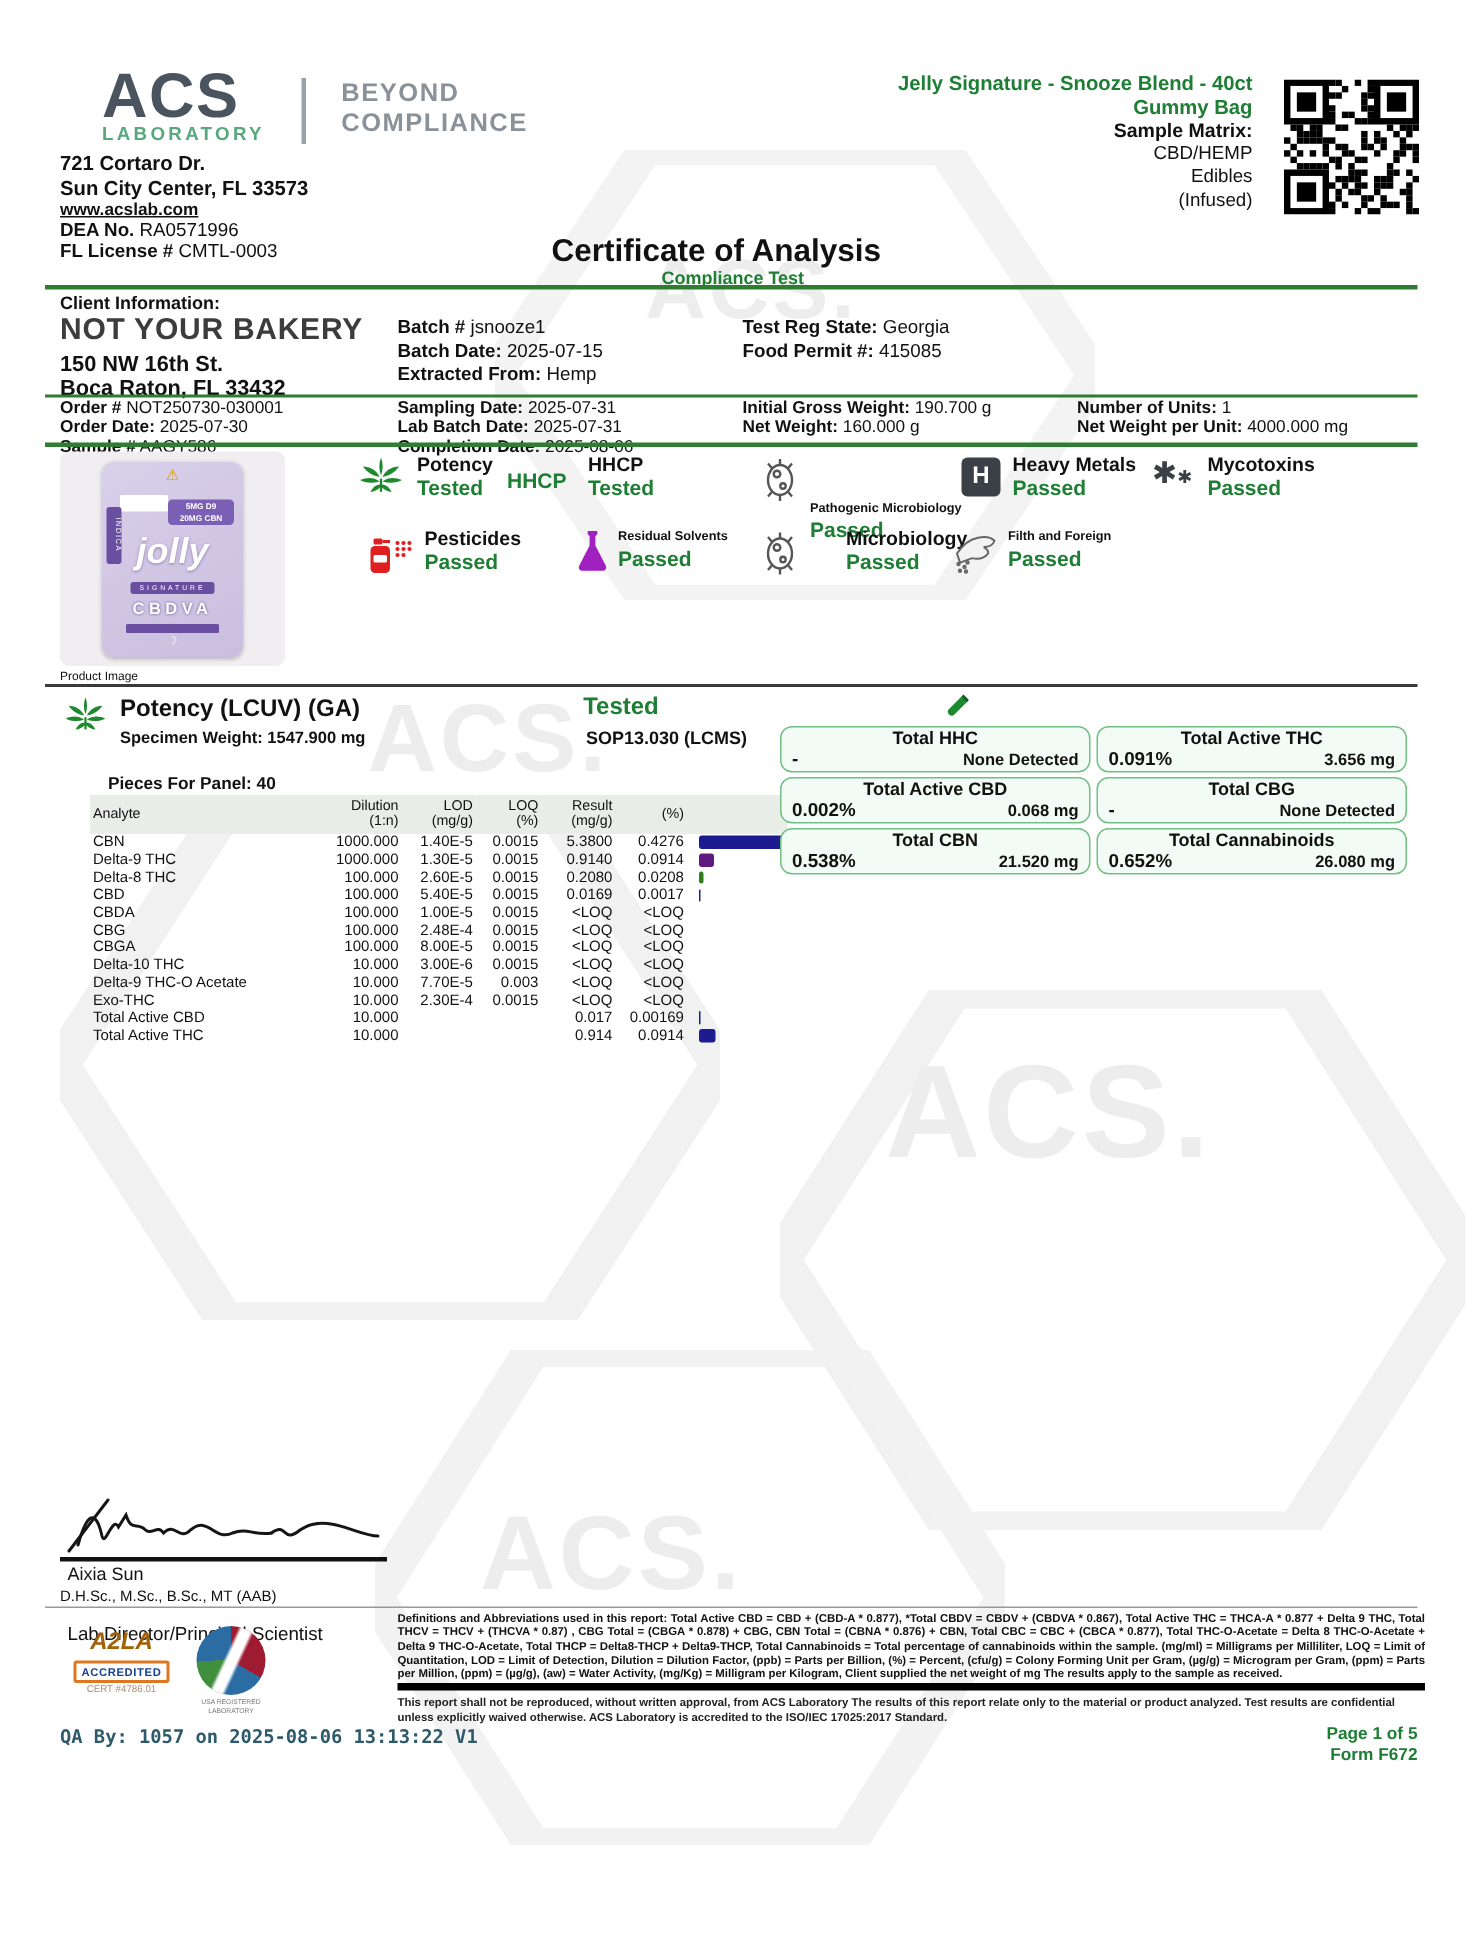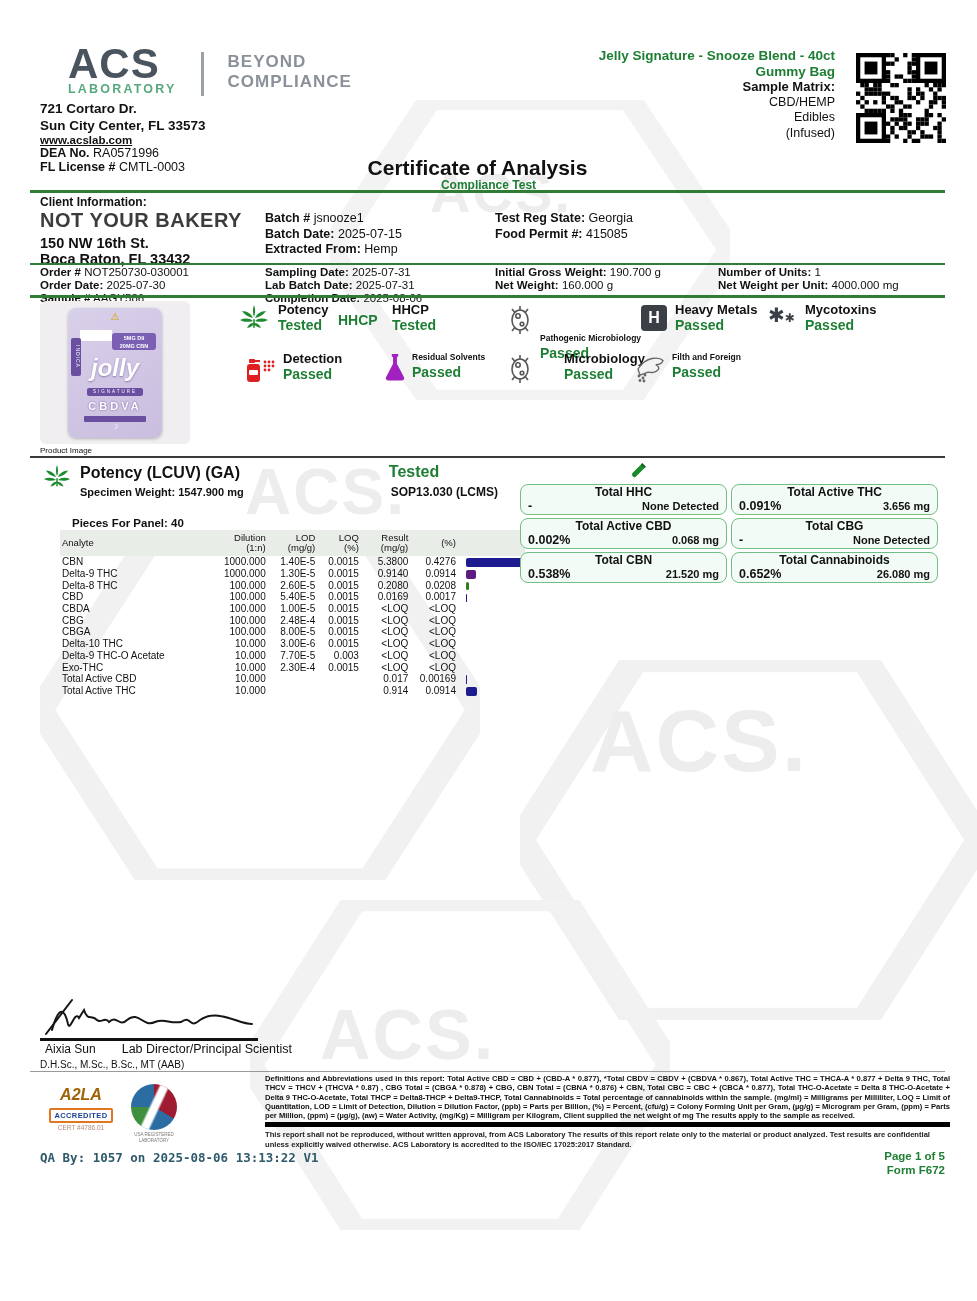--- a/index.html
+++ b/index.html
@@ -439,21 +439,21 @@
         <circle cx="30" cy="10" r="1.4"></circle>
         <circle cx="22" cy="14" r="1.4"></circle>
         <circle cx="26" cy="14" r="1.4"></circle>
         <circle cx="30" cy="14" r="1.4"></circle>
         <circle cx="22" cy="18" r="1.4"></circle>
         <circle cx="26" cy="18" r="1.4"></circle>
       </g>
       <rect x="6" y="18" width="9" height="5" fill="#fff" rx="1"></rect>
     </svg>
   <div class="z" style="left:283px;top:352px;">
-    <div class="badge-label">Detection</div>
+    <div class="badge-label">Pesticides</div>
     <div class="badge-status">Passed</div>
   </div>
 
   <svg class="z" style="left:380px;top:351px;width:30px;height:34px" viewBox="0 0 28 30">
       <path fill="#a020c0" d="M11 2h6v2l-1.2 1v6l6.5 12.5a2.2 2.2 0 0 1-2 3.2H7.7a2.2 2.2 0 0 1-2-3.2L12.2 11V5L11 4z"></path>
     </svg>
   <div class="z" style="left:412px;top:350px;">
     <div class="badge-label small">Residual Solvents</div>
     <div class="badge-status">Passed</div>
   </div>
@@ -692,21 +692,21 @@
         </div>
       </div>
     </div>
 
   <svg class="z" style="left:42px;top:994px;width:215px;height:44px" viewBox="0 0 215 44" fill="none" stroke="#151515" stroke-width="2" stroke-linecap="round">
     <path d="M4 40 L30 6"></path>
     <path d="M10 36 C16 14 22 12 26 30 C28 38 33 16 37 24 L42 16 C46 28 49 20 55 26 C59 30 63 22 67 28 C75 20 77 34 85 26 C97 16 101 34 113 28 C123 24 127 30 139 28"></path>
     <path d="M139 28 C150 20 146 36 158 26 C176 14 196 30 210 30"></path>
   </svg>
   <div class="z sig-line" style="left:40px;top:1038px;width:218px;height:2.5px;"></div>
-  <div class="z" style="left:45px;top:1042px;display:flex;gap:26px;align-items:baseline;">
+  <div class="z" style="left:45px;top:1042px;display:flex;gap:26px;align-items:baseline;flex-direction:column;">
     <span class="sig-name">Aixia Sun</span>
     <span class="sig-role">Lab Director/Principal Scientist</span>
   </div>
   <div class="z sig-cred" style="left:40px;top:1059px;">D.H.Sc., M.Sc., B.Sc., MT (AAB)</div>
 
   <div class="z" style="left:30px;top:1071px;width:915px;height:1px;background:#999;"></div>
 
   <div class="z defs" style="left:265px;top:1074px;width:685px;">Definitions and Abbreviations used in this report: Total Active CBD = CBD + (CBD-A * 0.877), *Total CBDV = CBDV + (CBDVA * 0.867), Total Active THC = THCA-A * 0.877 + Delta 9 THC, Total THCV = THCV + (THCVA * 0.87) , CBG Total = (CBGA * 0.878) + CBG, CBN Total = (CBNA * 0.876) + CBN, Total CBC = CBC + (CBCA * 0.877), Total THC-O-Acetate = Delta 8 THC-O-Acetate + Delta 9 THC-O-Acetate, Total THCP = Delta8-THCP + Delta9-THCP, Total Cannabinoids = Total percentage of cannabinoids within the sample. (mg/ml) = Milligrams per Milliliter, LOQ = Limit of Quantitation, LOD = Limit of Detection, Dilution = Dilution Factor, (ppb) = Parts per Billion, (%) = Percent, (cfu/g) = Colony Forming Unit per Gram, (µg/g) = Microgram per Gram, (ppm) = Parts per Million, (ppm) = (µg/g), (aw) = Water Activity, (mg/Kg) = Milligram per Kilogram, Client supplied the net weight of mg The results apply to the sample as received.</div>
   <div class="z blackbar" style="left:265px;top:1122px;width:685px;height:5px;"></div>
   <div class="z discl" style="left:265px;top:1130px;width:685px;">This report shall not be reproduced, without written approval, from ACS Laboratory The results of this report relate only to the material or product analyzed. Test results are confidential unless explicitly waived otherwise. ACS Laboratory is accredited to the ISO/IEC 17025:2017 Standard.</div>

